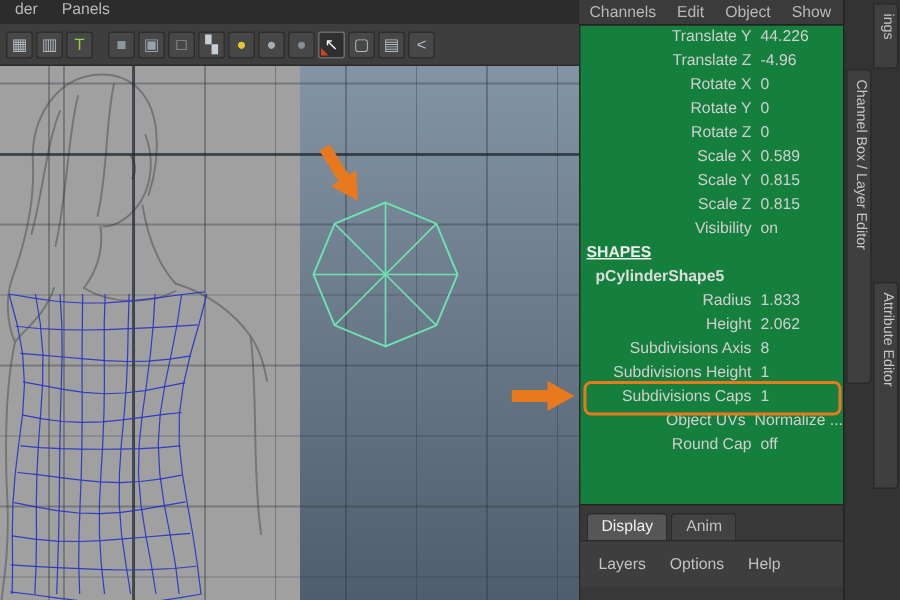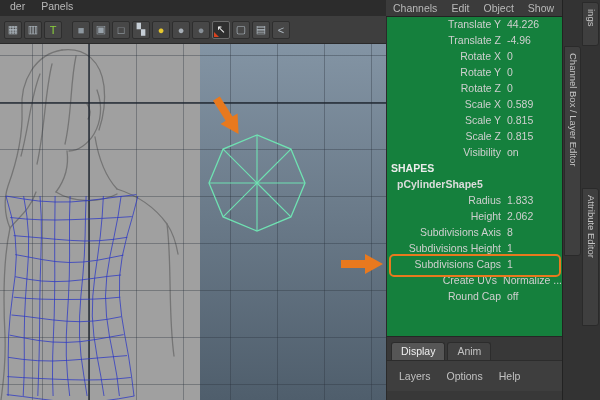--- a/index.html
+++ b/index.html
@@ -44,21 +44,21 @@
   .arrow{position:absolute;pointer-events:none;z-index:8;}
   .arrow1{left:206px;top:62px;transform:rotate(58deg);}
   .arrow2{left:341px;top:253px;}
 
   
   .cb-panel{position:absolute;left:386px;top:16px;width:176px;height:320px;background:#15803d;
             border-left:1px solid #2a2a2a;box-sizing:border-box;z-index:4;}
   .cb-row{height:16px;display:flex;align-items:center;font-size:10.5px;color:#cfcfcf;white-space:nowrap;}
   .cb-lbl{width:114px;text-align:right;padding-right:6px;overflow:hidden;}
   .cb-val{flex:1;text-align:left;}
-  .cb-header{font-weight:bold;color:#ececec;padding-left:4px;}
+  .cb-header{font-weight:bold;color:#ececec;padding-left:4px;text-decoration:underline;}
   .cb-node{font-weight:bold;color:#dcdcdc;padding-left:10px;}
   .cb-selected{font-weight:bold;color:#fff;}
   .hl-box{position:absolute;left:2px;width:168px;height:19px;border:2px solid #e8791e;
           border-radius:5px;pointer-events:none;z-index:6;}
 
   
   .bottom-panel{position:absolute;left:386px;top:336px;width:176px;height:64px;background:#383838;
                 border-left:1px solid #2a2a2a;border-top:1px solid #262626;box-sizing:border-box;z-index:4;}
   .bp-tabs{display:flex;gap:2px;padding:5px 4px 0 4px;}
   .bp-tab{font-size:10.5px;color:#c2c2c2;background:#424242;border:1px solid #2c2c2c;border-bottom:none;
@@ -261,21 +261,21 @@
         </div>
         <div class="cb-row">
           <span class="cb-lbl">Subdivisions Height</span>
           <span class="cb-val">1</span>
         </div>
         <div class="cb-row">
           <span class="cb-lbl">Subdivisions Caps</span>
           <span class="cb-val">1</span>
         </div>
         <div class="cb-row">
-          <span class="cb-lbl">Create UVs</span>
+          <span class="cb-lbl">Object UVs</span>
           <span class="cb-val">Normalize ...</span>
         </div>
         <div class="cb-row">
           <span class="cb-lbl">Round Cap</span>
           <span class="cb-val">off</span>
         </div>
       </div>
     <div class="hl-box" id="hl-box" style="top: 238px; border-color: rgb(232, 121, 30);"></div>
   </div>
 

